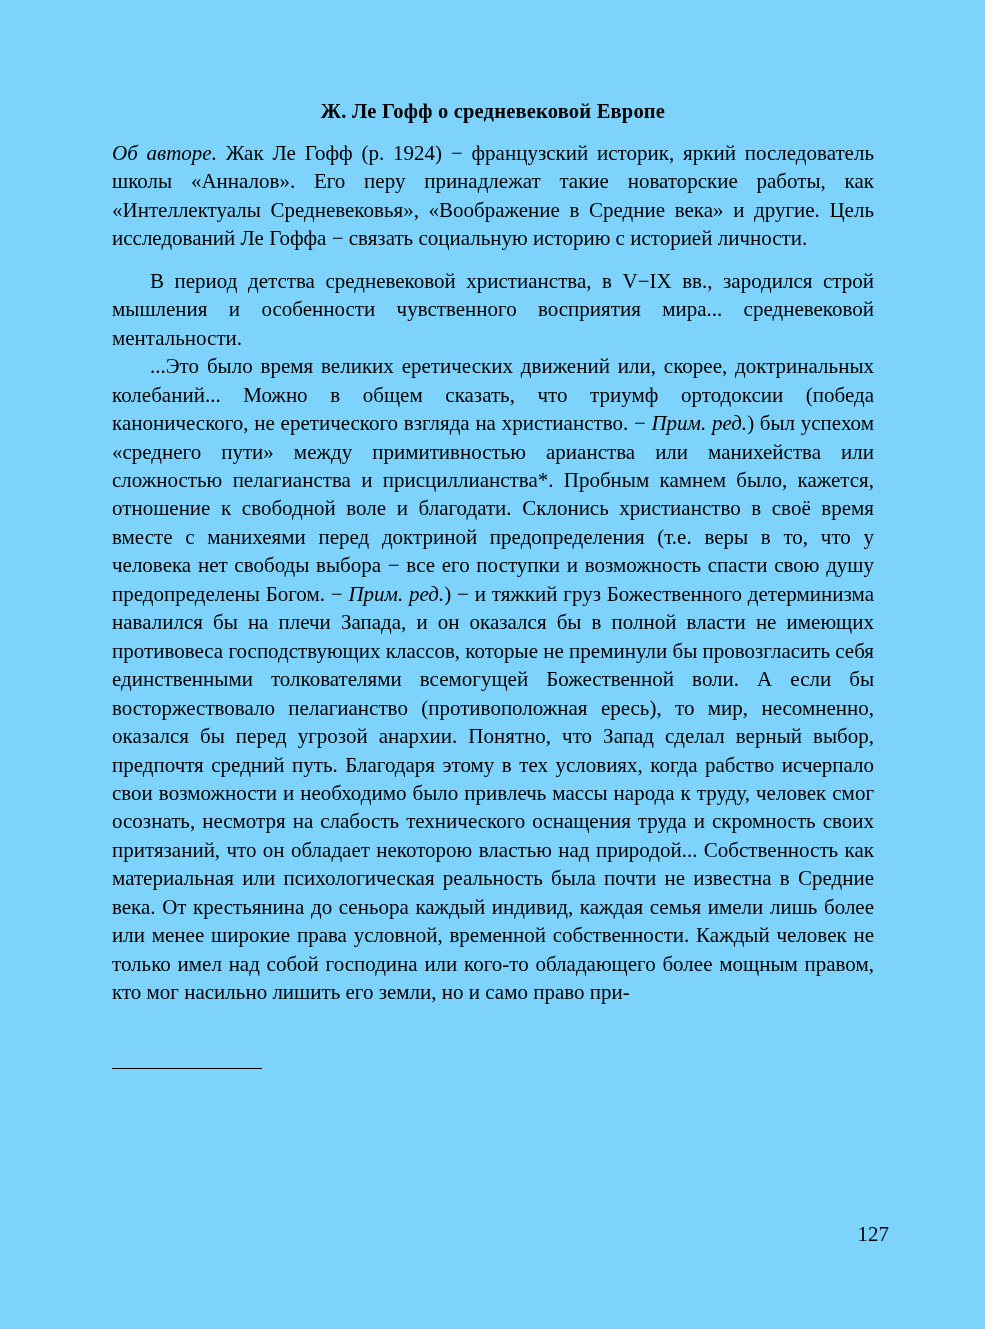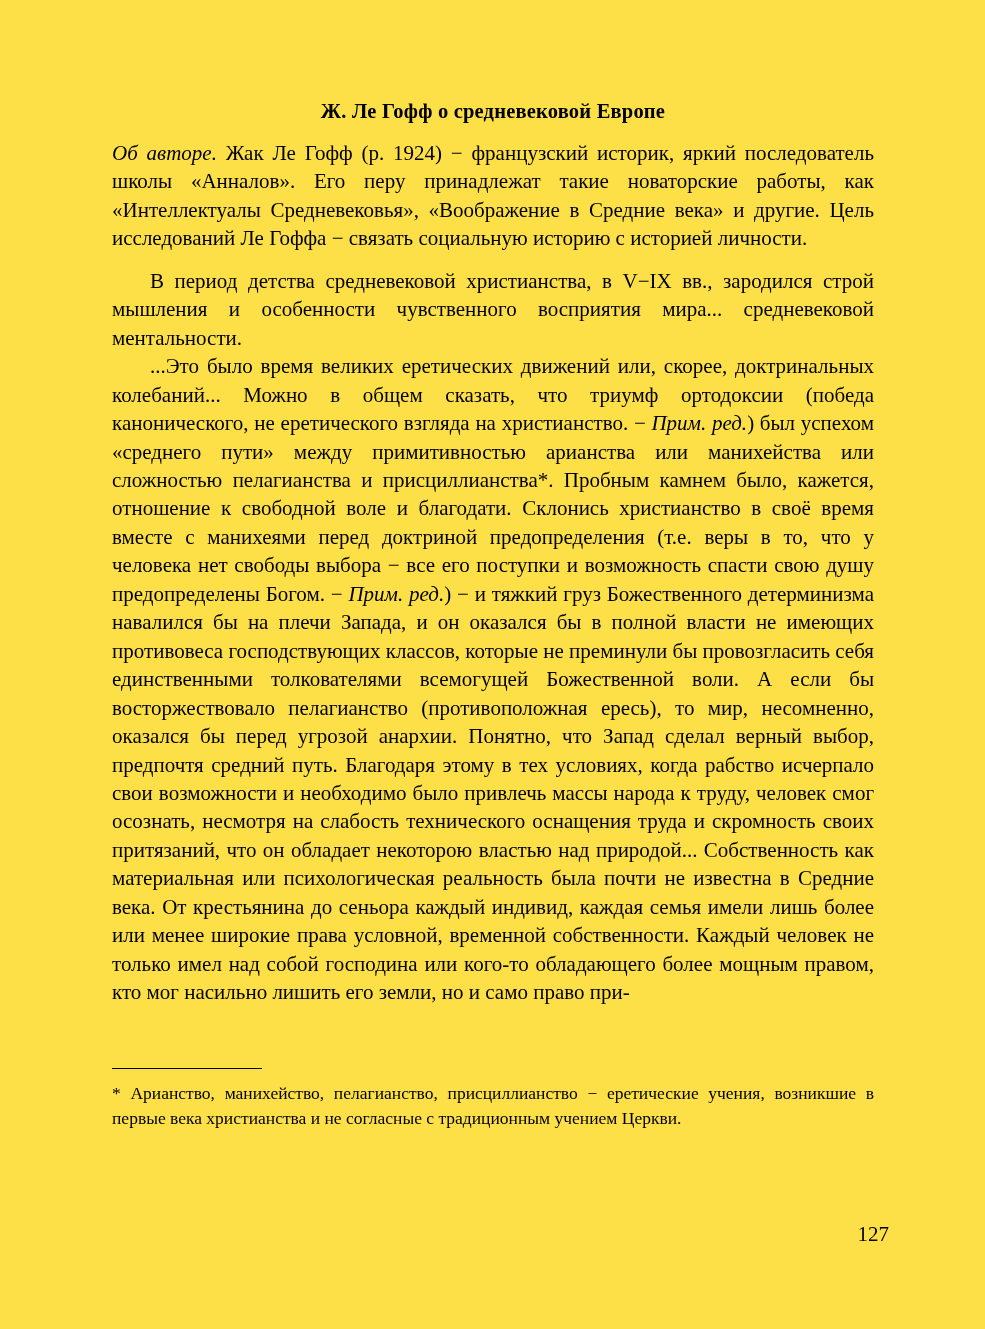--- a/index.html
+++ b/index.html
@@ -14,21 +14,21 @@
     color: #000000;
     position: relative;
     overflow: hidden;
   }
   .page {
     position: absolute;
     left: 0;
     top: 0;
     width: 985px;
     height: 1329px;
-    background: #fde047;
+    background: #7dd3fc;
   }
   .content {
     position: absolute;
     left: 112px;
     top: 100px;
     width: 762px;
   }
   .title {
     text-align: center;
     font-weight: bold;
@@ -95,18 +95,17 @@
     <p class="about"><span class="lead">Об авторе.</span><span> Жак Ле Гофф (р. 1924) − французский историк, яркий последователь школы «Анналов». Его перу принадлежат такие новаторские работы, как «Интеллектуалы Средневековья», «Воображение в Средние века» и другие. Цель исследований Ле Гоффа − связать социальную историю с историей личности.</span></p>
 
     <p class="body-para">В период детства средневековой христианства, в V−IX вв., зародился строй мышления и особенности чувственного восприятия мира... средневековой ментальности.</p>
 
     <p class="body-para"><span>...Это было время великих еретических движений или, скорее, доктринальных колебаний... Можно в общем сказать, что триумф ортодоксии (победа канонического, не еретического взгляда на христианство. − </span><span class="ital">Прим. ред.</span><span>) был успехом «среднего пути» между примитивностью арианства или манихейства или сложностью пелагианства и присциллианства*. Пробным камнем было, кажется, отношение к свободной воле и благодати. Склонись христианство в своё время вместе с манихеями перед доктриной предопределения (т.е. веры в то, что у человека нет свободы выбора − все его поступки и возможность спасти свою душу предопределены Богом. − </span><span class="ital">Прим. ред.</span><span>) − и тяжкий груз Божественного детерминизма навалился бы на плечи Запада, и он оказался бы в полной власти не имеющих противовеса господствующих классов, которые не преминули бы провозгласить себя единственными толкователями всемогущей Божественной воли. А если бы восторжествовало пелагианство (противоположная ересь), то мир, несомненно, оказался бы перед угрозой анархии. Понятно, что Запад сделал верный выбор, предпочтя средний путь. Благодаря этому в тех условиях, когда рабство исчерпало свои возможности и необходимо было привлечь массы народа к труду, человек смог осознать, несмотря на слабость технического оснащения труда и скромность своих притязаний, что он обладает некоторою властью над природой... Собственность как материальная или психологическая реальность была почти не известна в Средние века. От крестьянина до сеньора каждый индивид, каждая семья имели лишь более или менее широкие права условной, временной собственности. Каждый человек не только имел над собой господина или кого-то обладающего более мощным правом, кто мог насильно лишить его земли, но и само право при-</span></p>
 
   </div>
 
   <div class="footnote-wrap">
     <div class="footnote-rule"></div>
-    <p class="footnote">* Арианство, манихейство, пелагианство, присциллианство − еретические учения, возникшие в первые века христианства и не согласные с традиционным учением Церкви.</p>
   </div>
 
   <div class="page-number">127</div>
 
 </div>
 
 </body></html>

